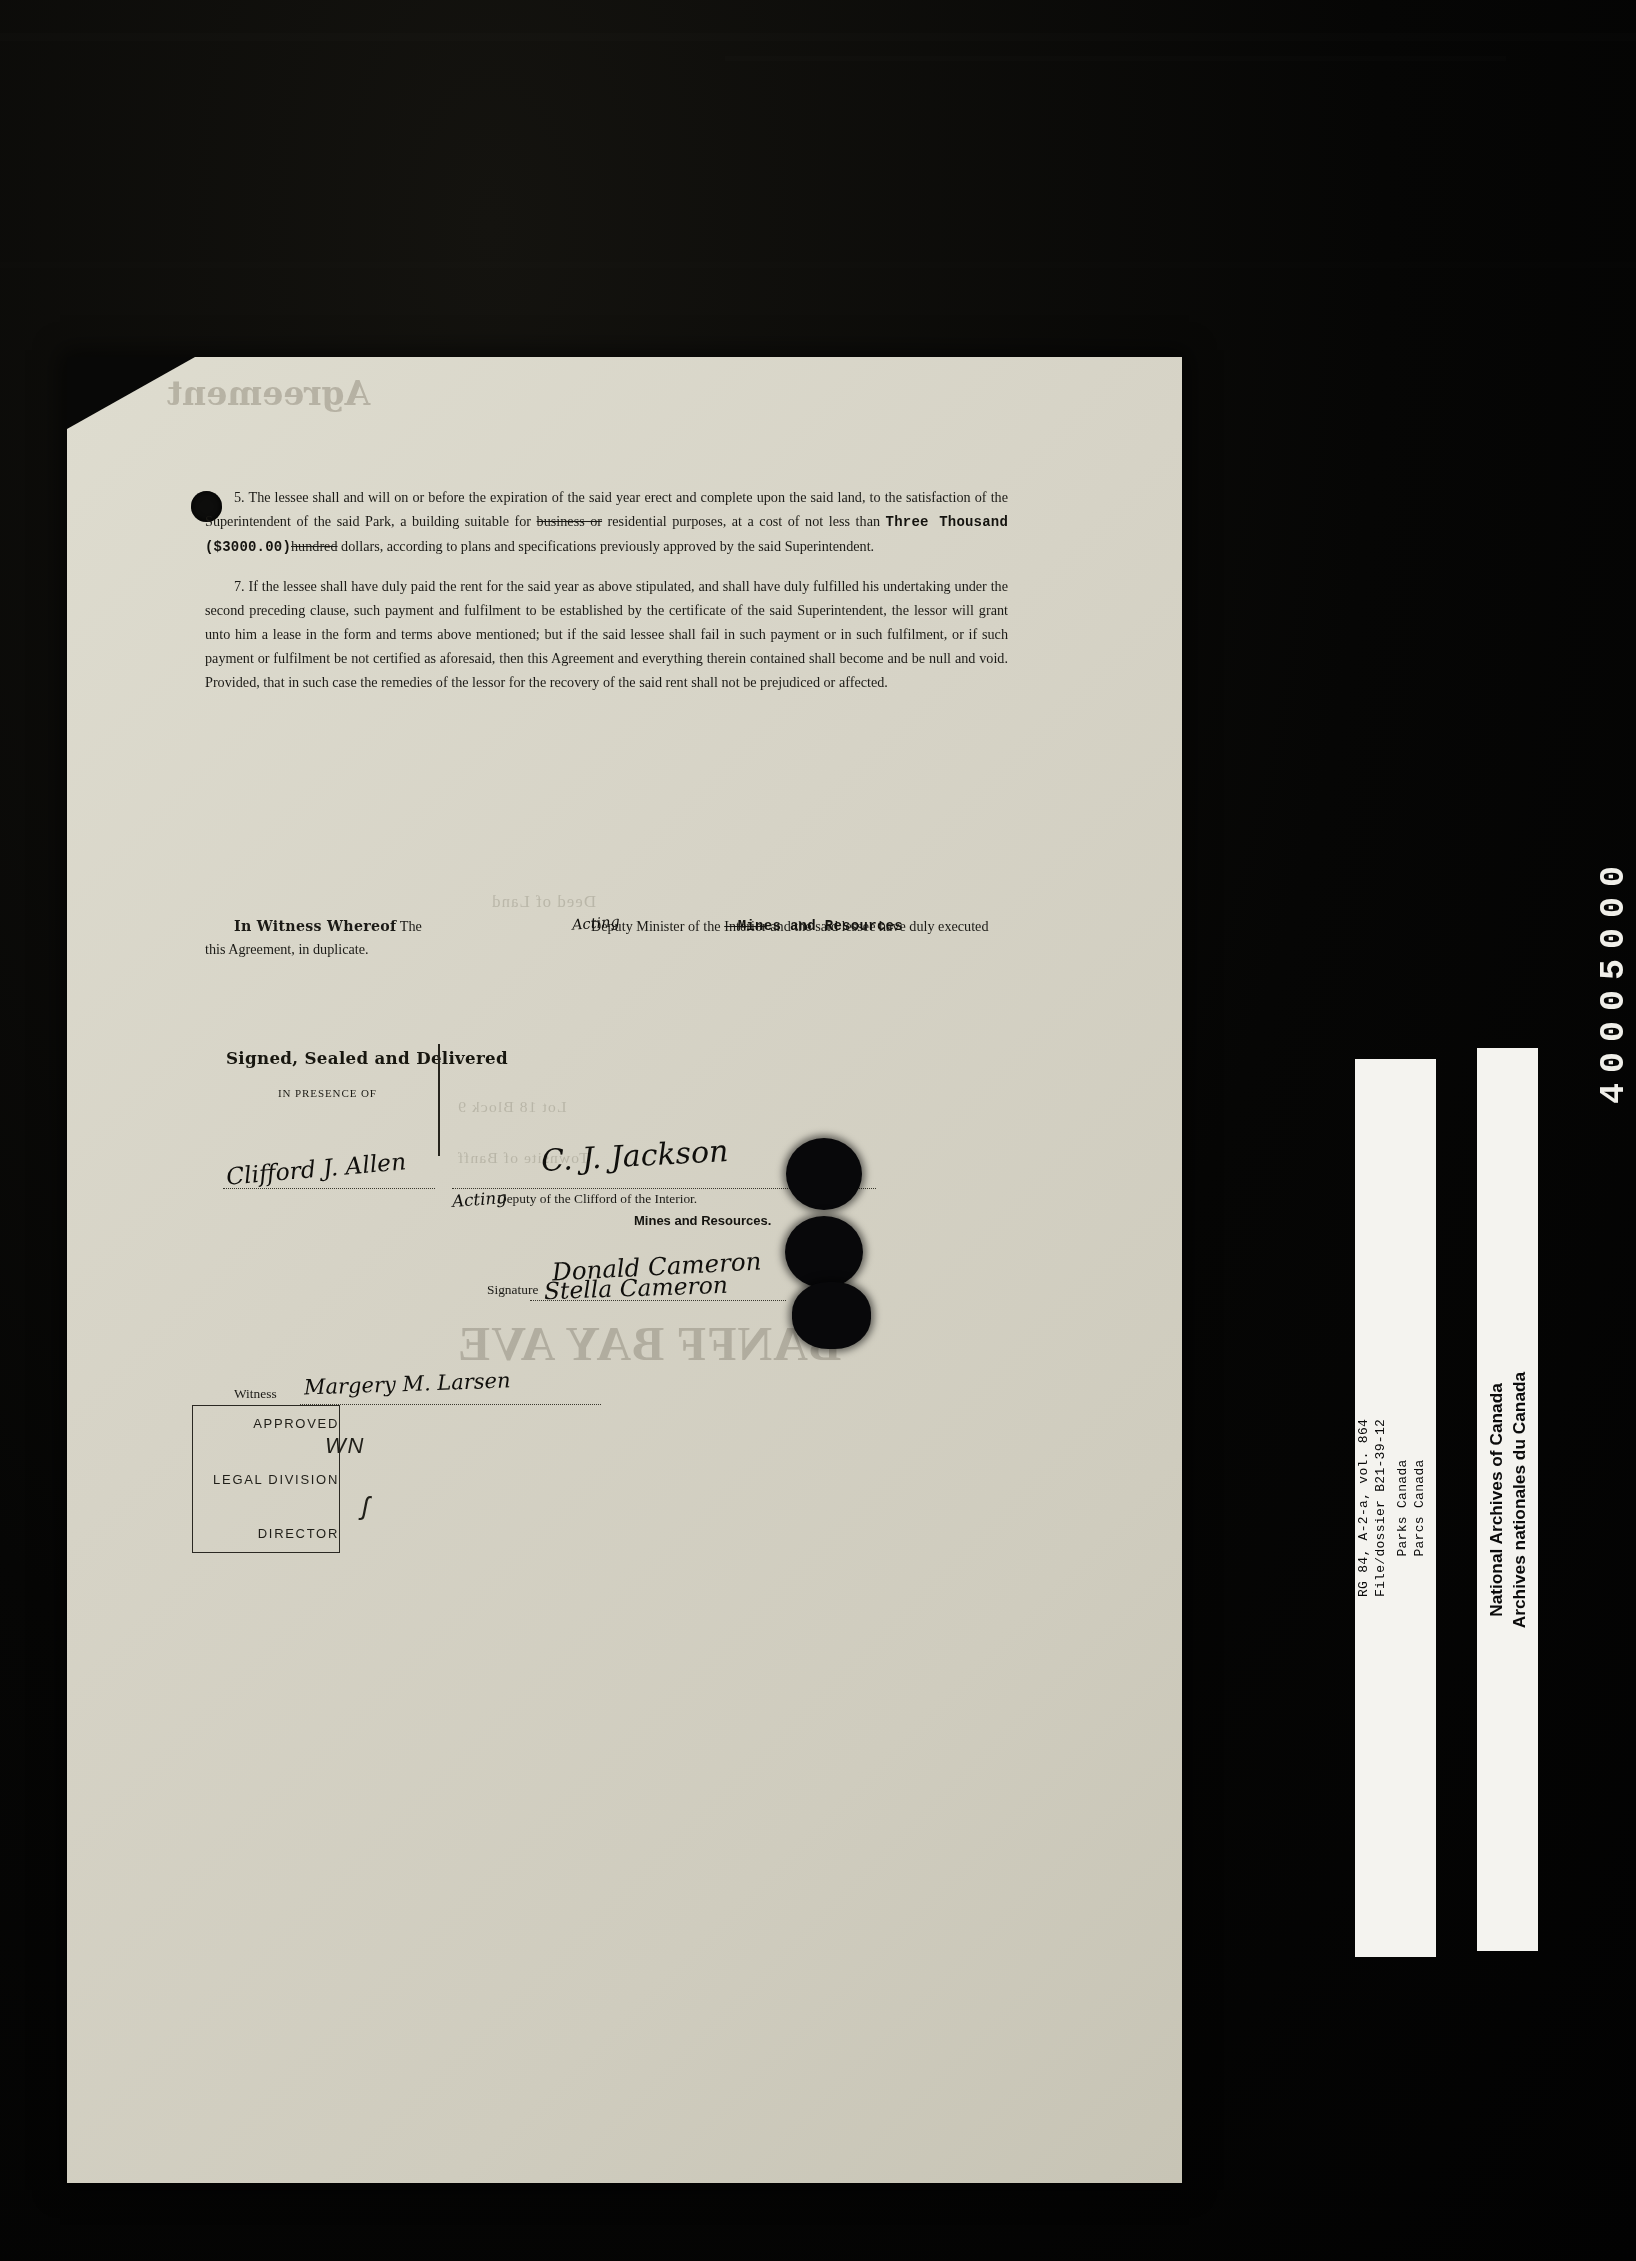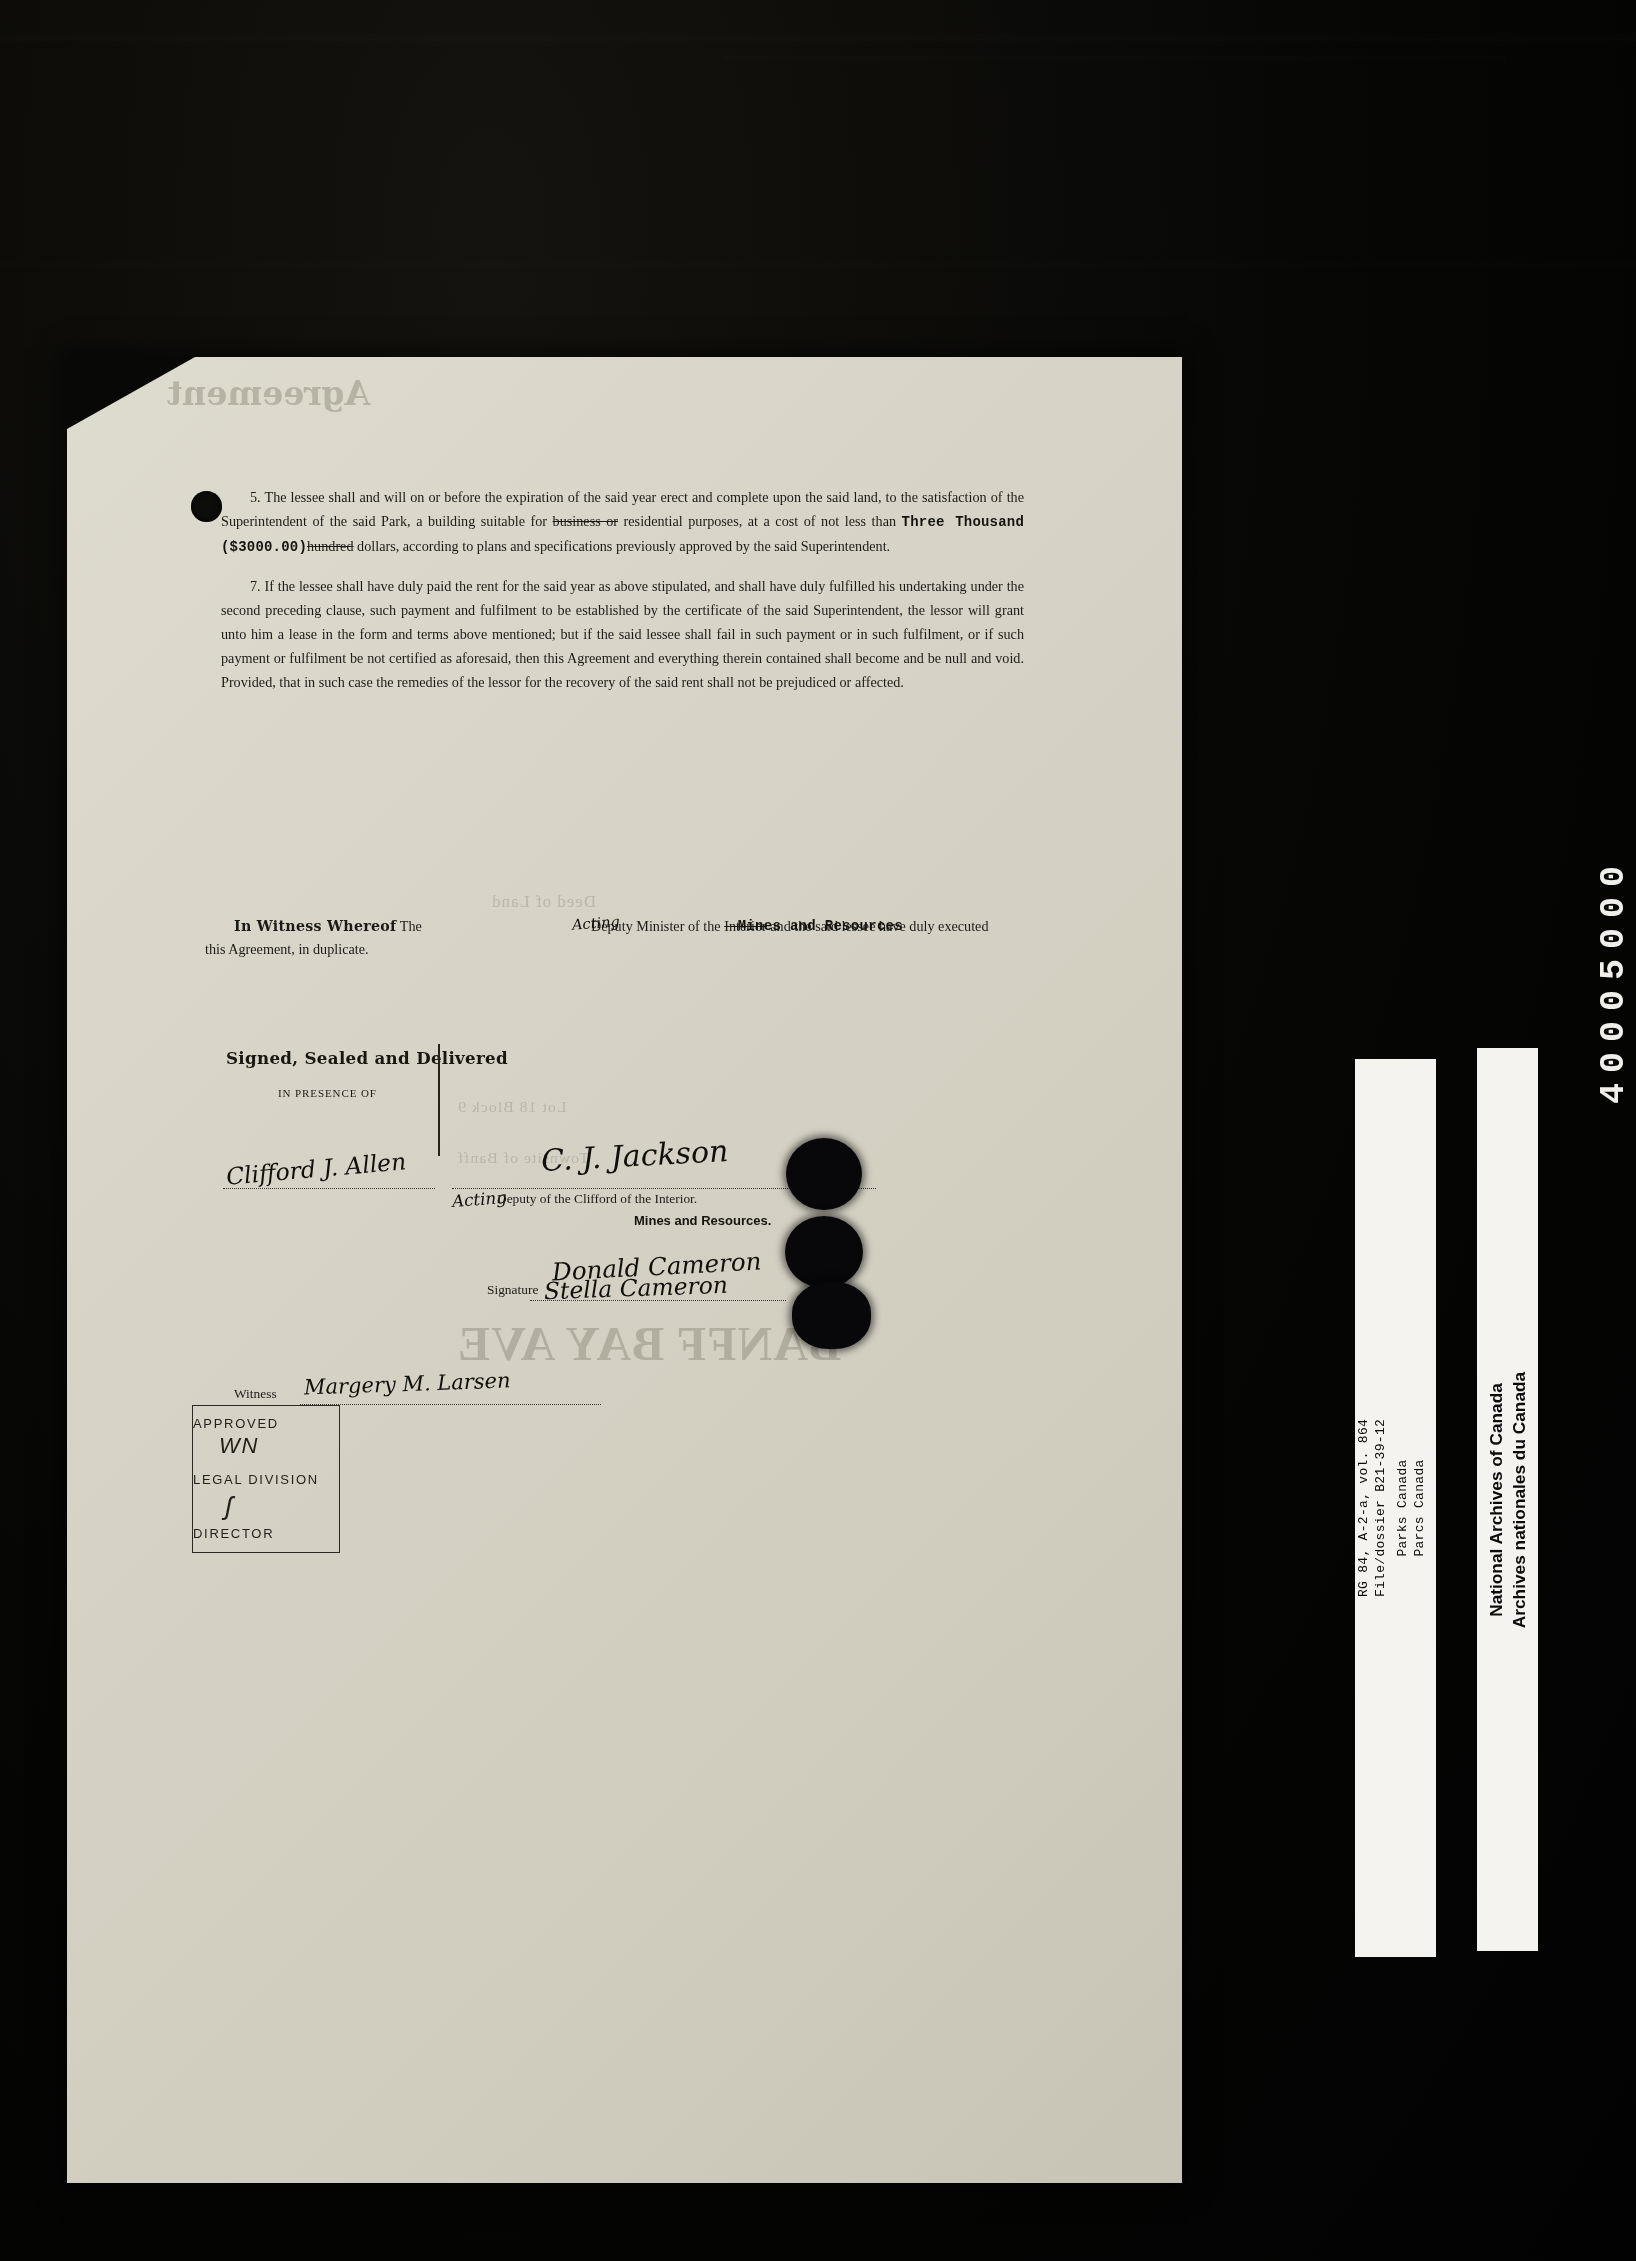--- a/index.html
+++ b/index.html
@@ -91,21 +91,20 @@
   .doc-body {
     position: absolute;
     left: 138px;
     top: 128px;
     width: 803px;
     color: #1b1a16;
     font-size: 14.2px;
     line-height: 24px;
     text-align: justify;
     font-family: "Liberation Serif", serif;
-    margin-left: 16px;
   }
   .clause {
     margin: 0 0 14.5px 0;
     text-indent: 29px;
   }
 
   .strike { text-decoration: line-through; }
 
   .typed {
     font-family: "Liberation Mono", monospace;
@@ -209,21 +208,21 @@
     left: 125px;
     top: 1048px;
     width: 146px;
     height: 146px;
     border: 1.7px solid #2a2822;
   }
   .stamp span {
     position: absolute;
     left: 0;
     width: 100%;
-    text-align: left;
+    text-align: right;
     font-family: "Liberation Sans", sans-serif;
     font-size: 13px;
     letter-spacing: 1.7px;
     color: #201f19;
   }
   .stamp .s1 { top: 10px; }
   .stamp .s2 { top: 66px; }
   .stamp .s3 { top: 120px; }
 
   

